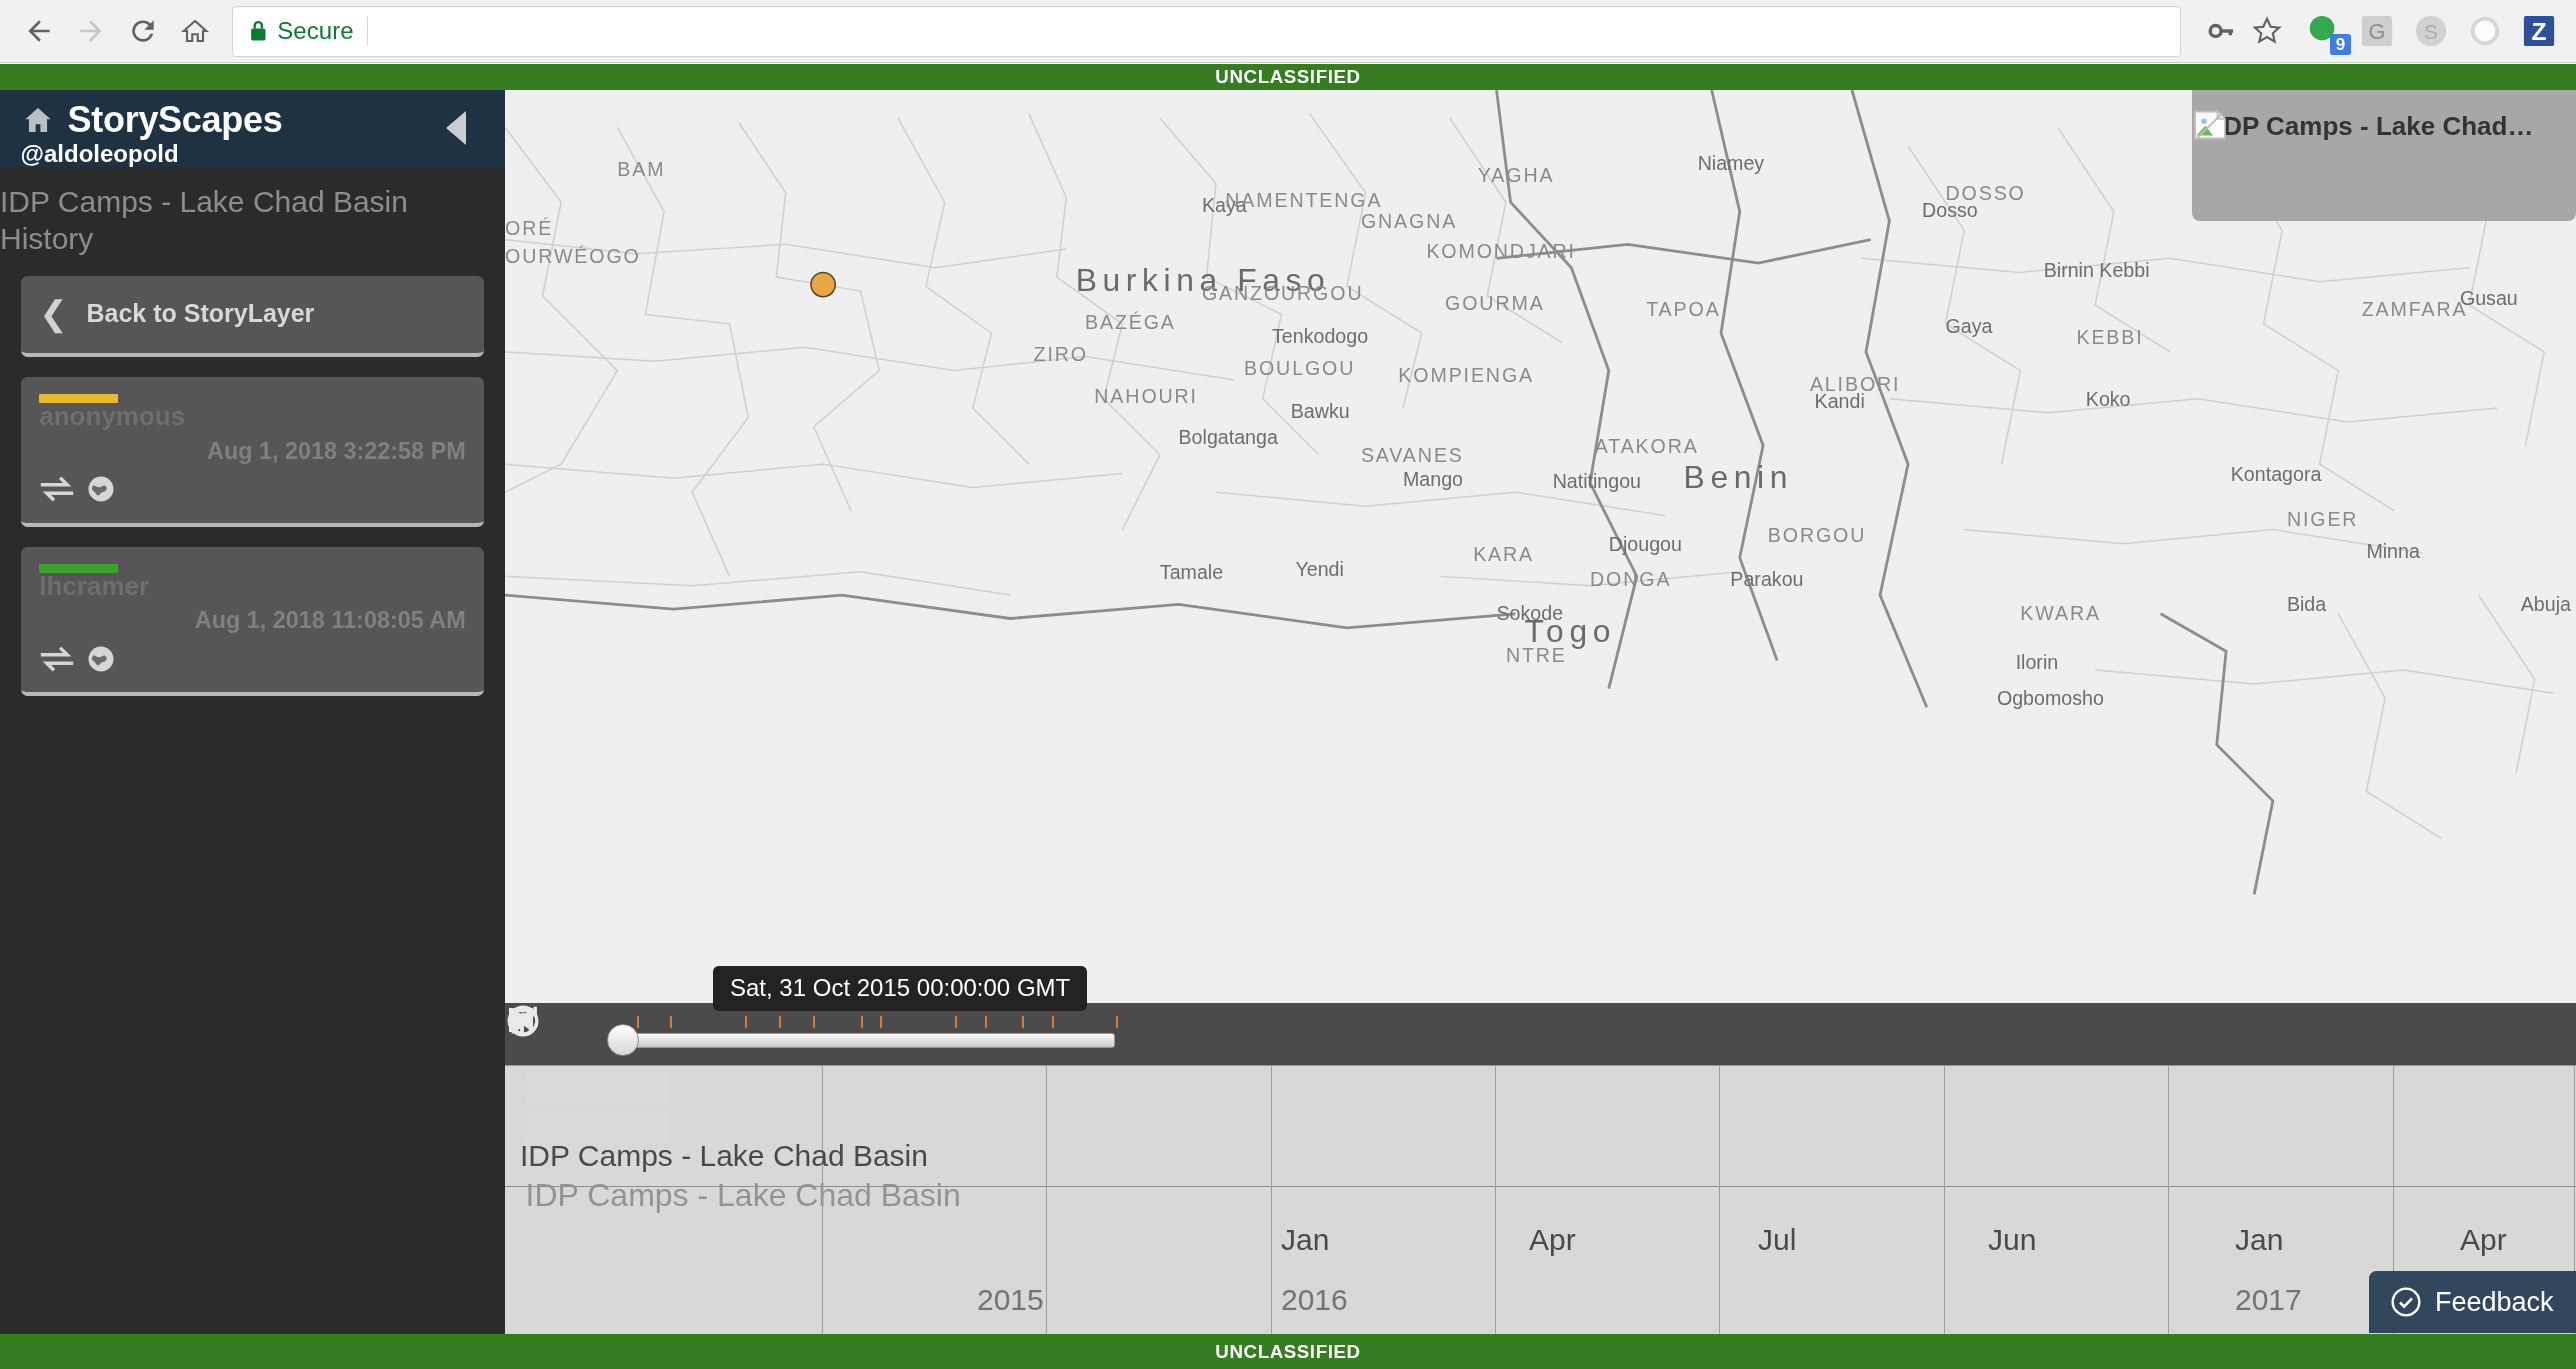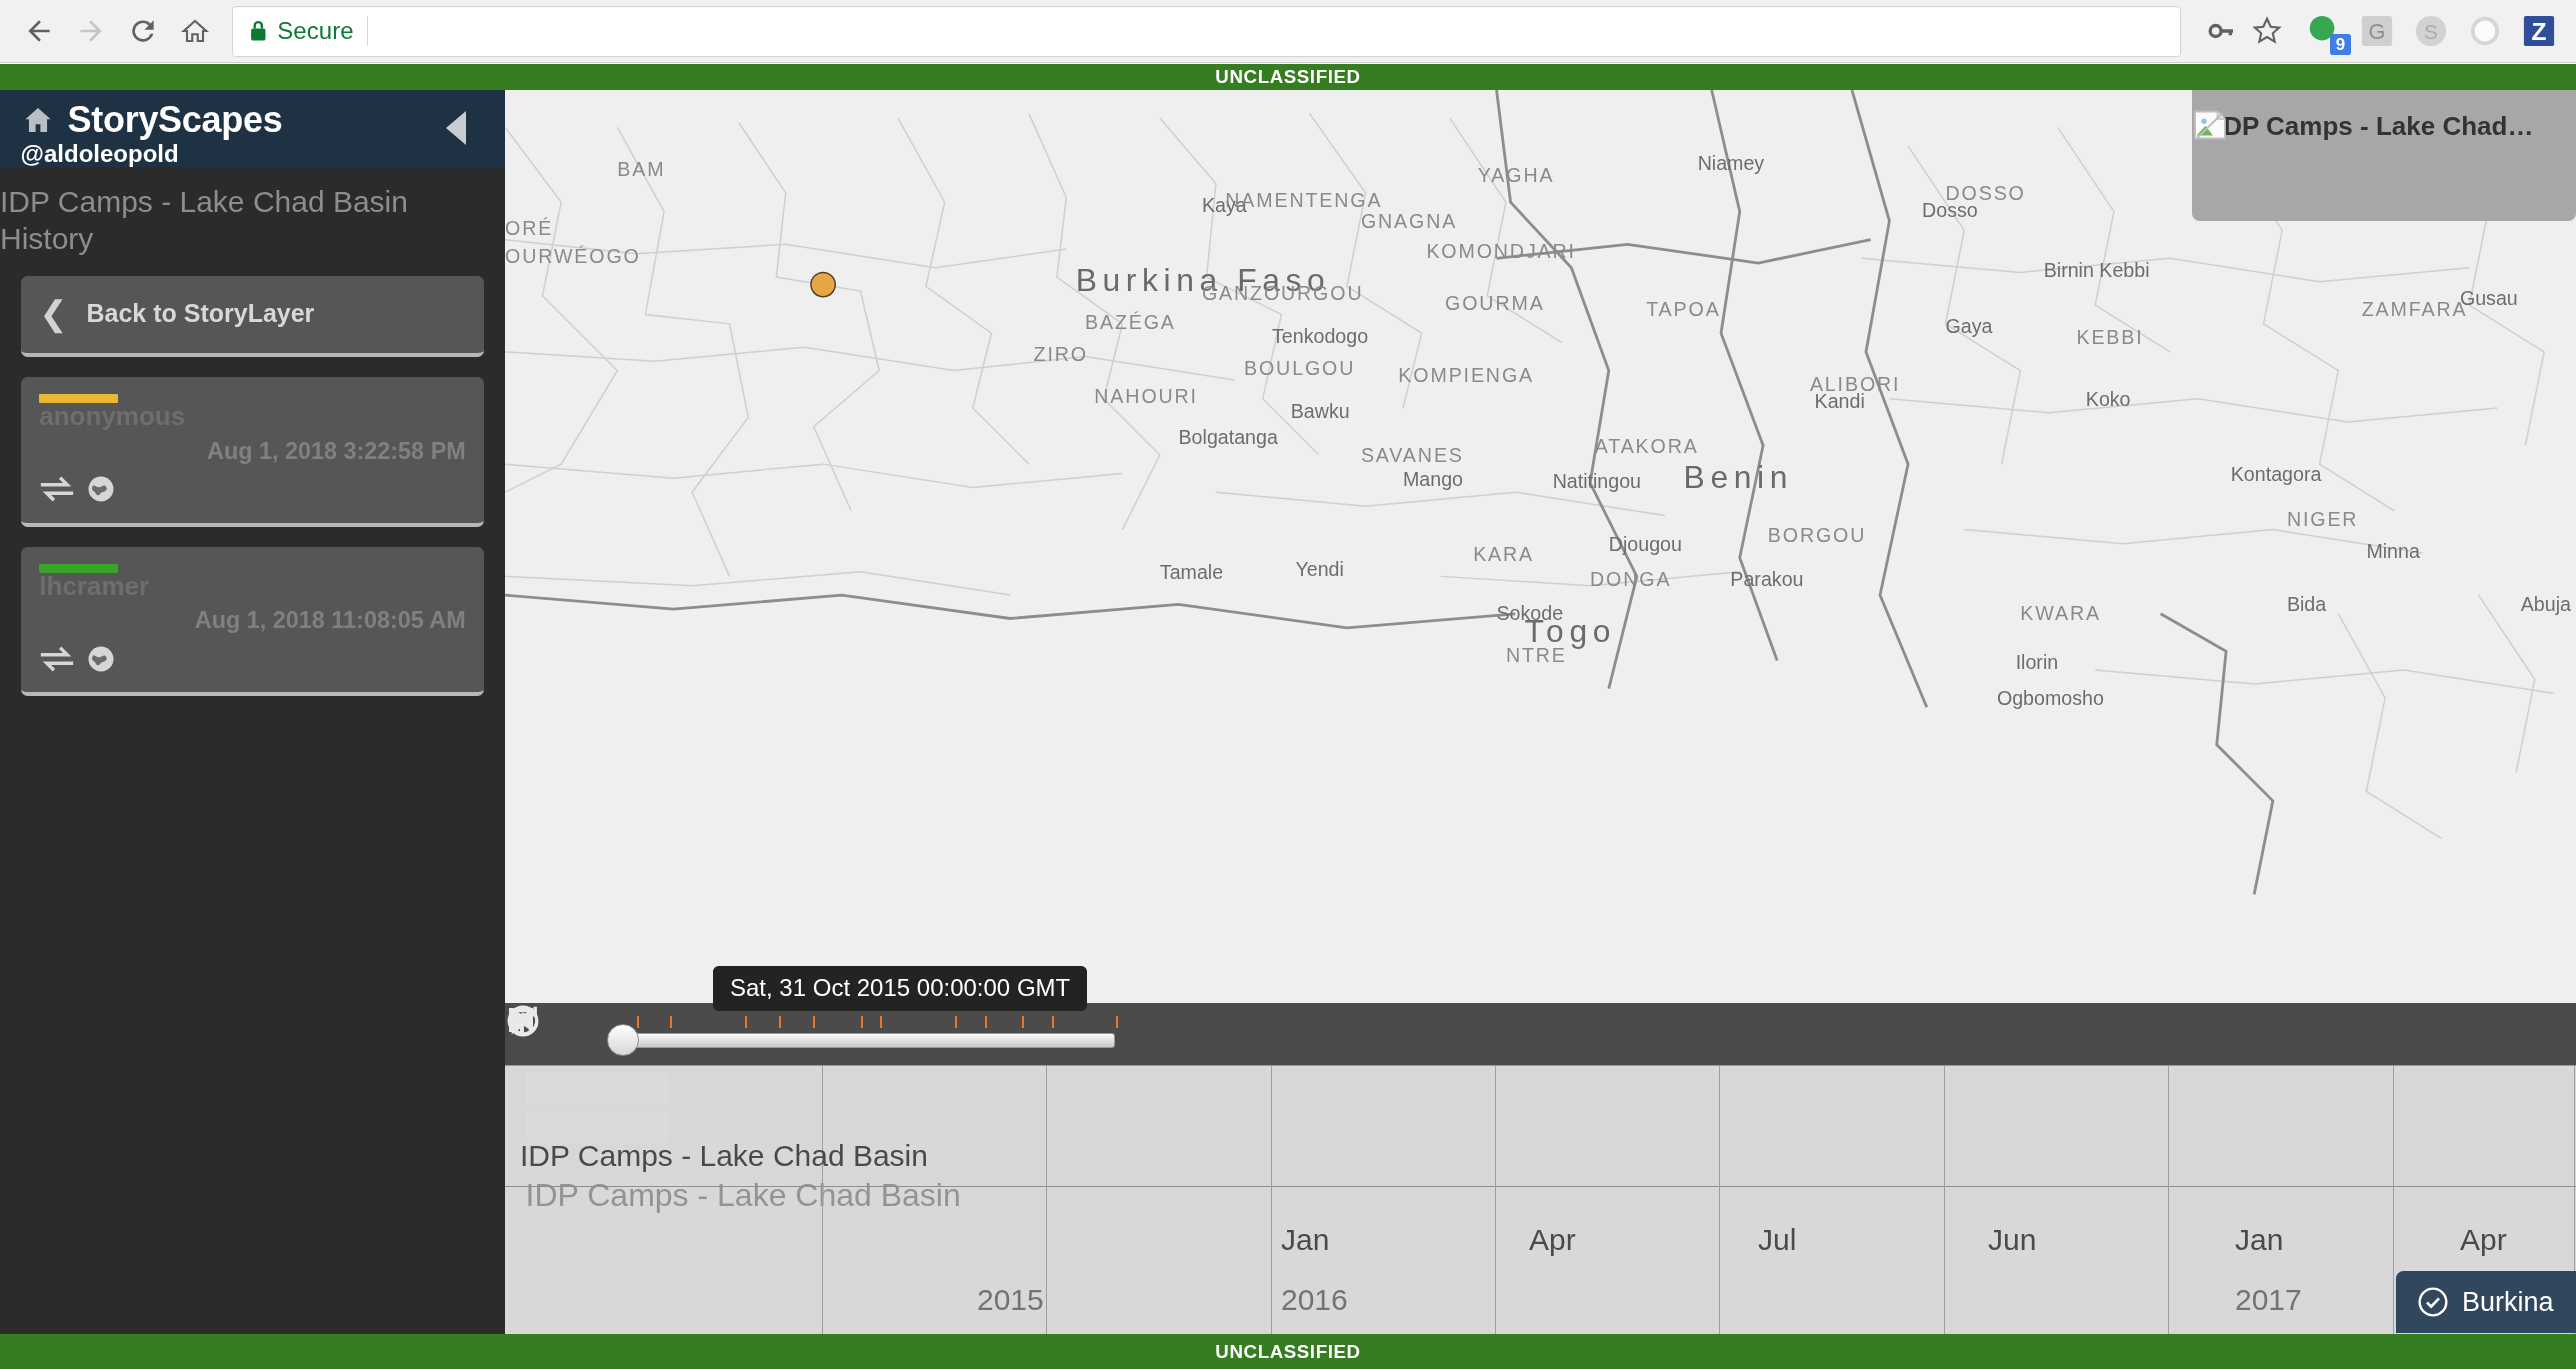--- a/index.html
+++ b/index.html
@@ -593,17 +593,17 @@
       </div>
     </div>
   </div>
 </div>
 
 <div id="feedback-tab">
   <svg width="32" height="32" viewBox="0 0 24 24">
     <circle cx="12" cy="12" r="10" fill="none" stroke="#fff" stroke-width="1.8"></circle>
     <path d="M7.5 12.4 10.6 15.5 16.5 9.3" fill="none" stroke="#fff" stroke-width="2"></path>
   </svg>
-  <span>Burkina</span>
+  <span>Feedback</span>
 </div>
 
 <div class="banner" id="banner-bottom">UNCLASSIFIED</div>
 
 
 </body></html>

